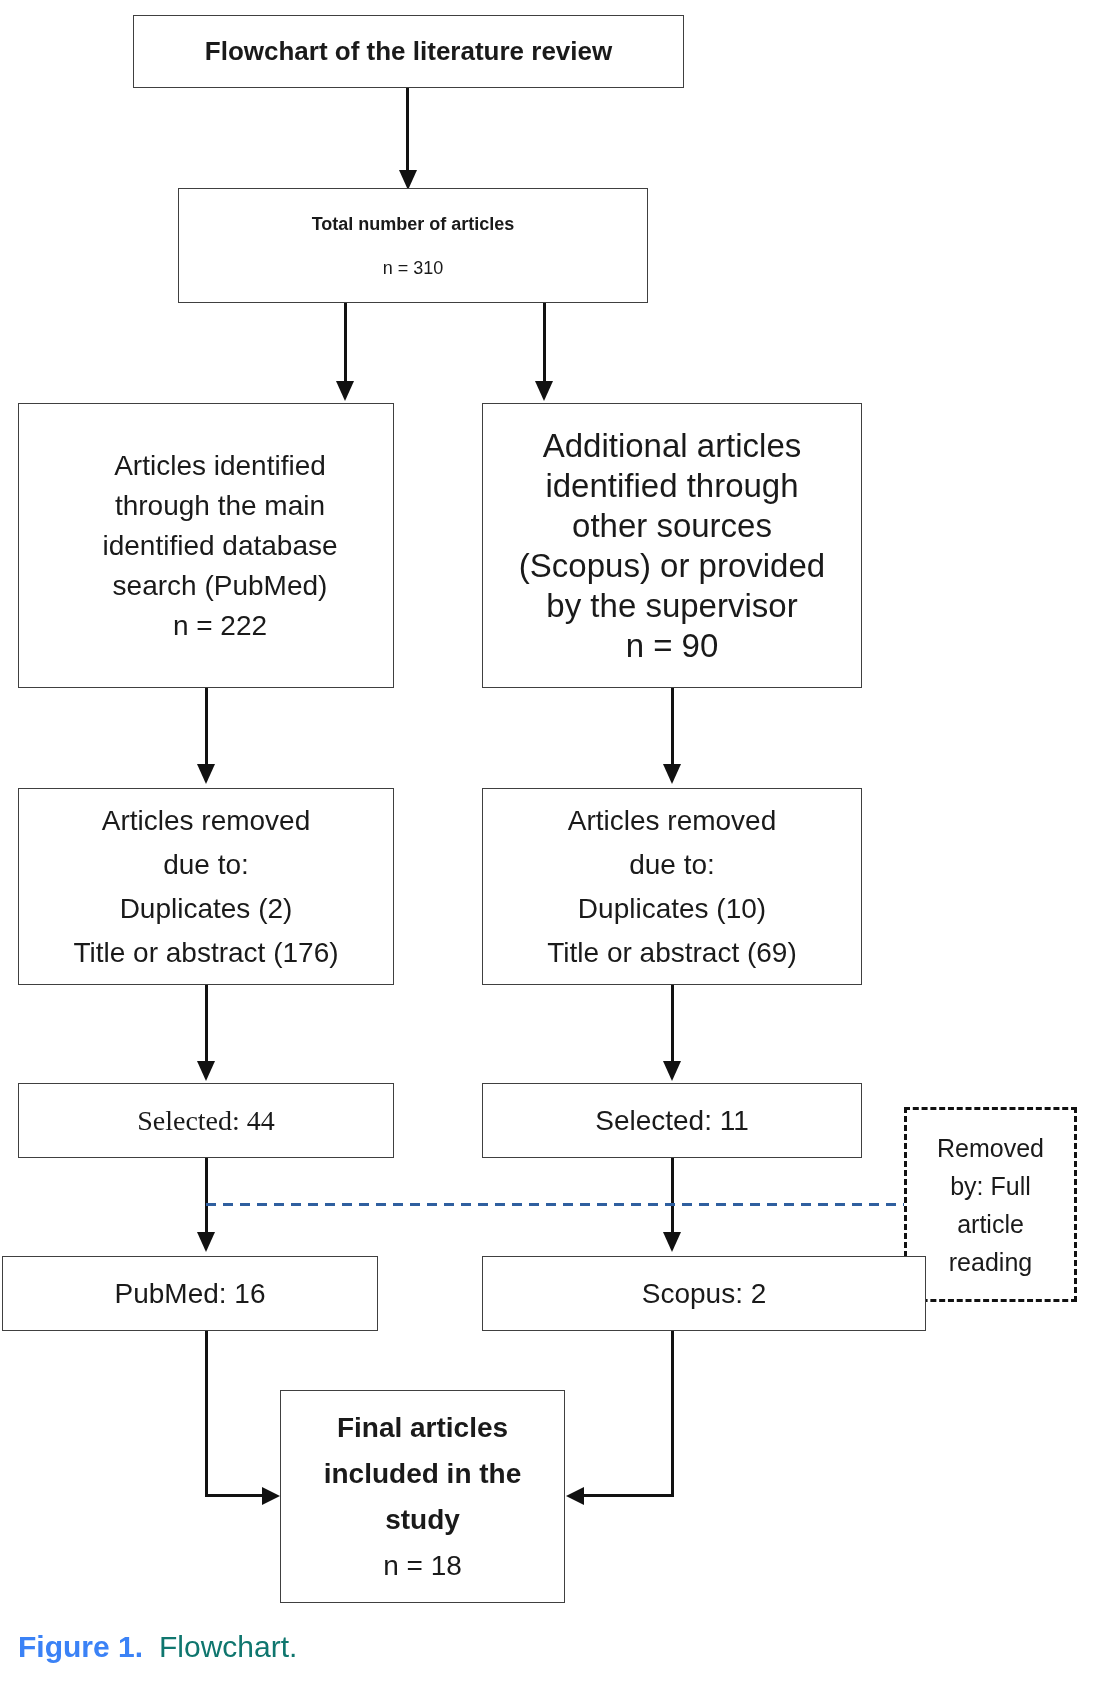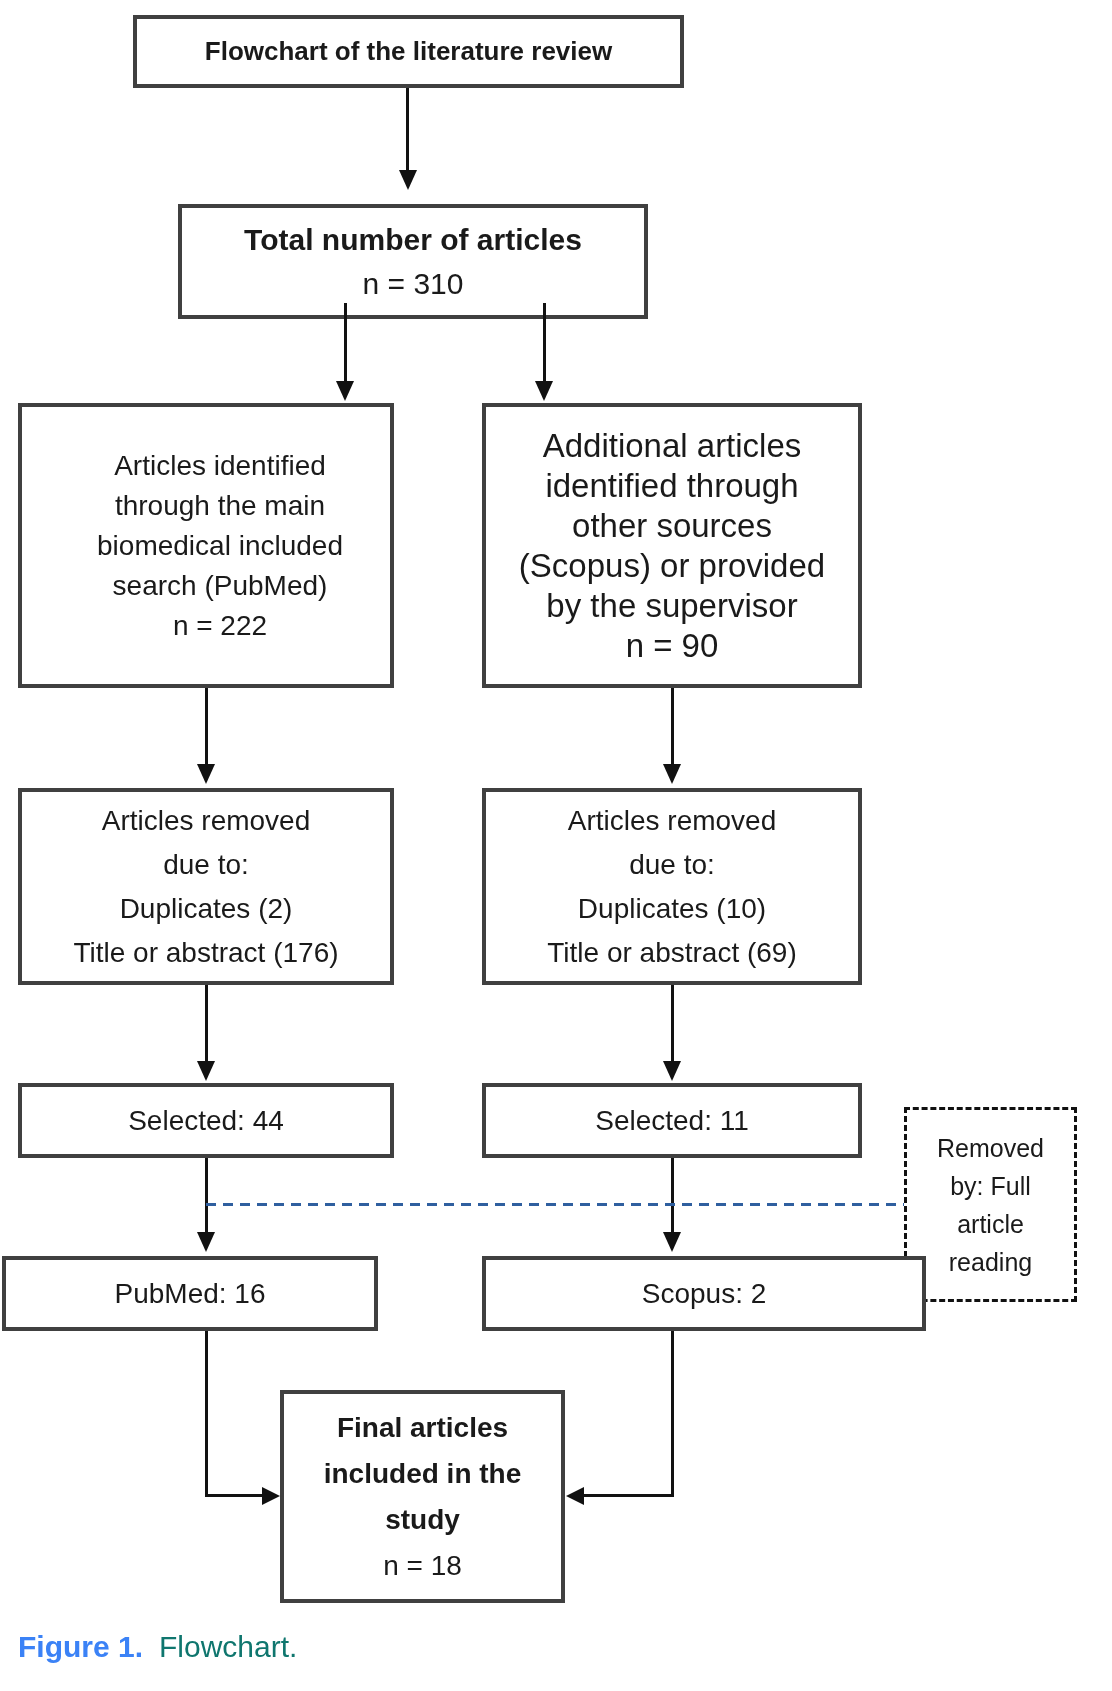--- a/index.html
+++ b/index.html
@@ -8,38 +8,38 @@
     position:relative;
     width:1112px;height:1691px;
     background:#ffffff;
     font-family:"Liberation Sans","DejaVu Sans",sans-serif;
     color:#1a1a1a;
     overflow:hidden;
   }
   .box{
     position:absolute;
     background:#ffffff;
-    border:4px solid #404040;
+    border:1px solid #404040;
     display:flex;flex-direction:column;
     align-items:center;justify-content:center;
     text-align:center;
   }
   .box .line{width:100%;}
   .bold{font-weight:bold;}
   
   .title-box{left:133px;top:15px;width:551px;height:73px;font-size:26px;font-weight:bold;}
-  .total-box{left:178px;top:188px;width:470px;height:115px;font-size:30px;line-height:44px;margin-top:16px;}
+  .total-box{left:178px;top:188px;width:470px;height:115px;font-size:18px;line-height:44px;}
   
   .src-left{left:18px;top:403px;width:376px;height:285px;font-size:28px;line-height:40px;padding-left:28px;}
   .src-right{left:482px;top:403px;width:380px;height:285px;font-size:33px;line-height:40px;}
   
   .rem-left{left:18px;top:788px;width:376px;height:197px;font-size:28px;line-height:44px;}
   .rem-right{left:482px;top:788px;width:380px;height:197px;font-size:28px;line-height:44px;}
   
-  .sel-left{left:18px;top:1083px;width:376px;height:75px;font-size:28px;}
+  .sel-left{left:18px;top:1083px;width:376px;height:75px;font-size:28px;font-family:Liberation Serif, serif;}
   .sel-right{left:482px;top:1083px;width:380px;height:75px;font-size:28px;}
   
   .res-left{left:2px;top:1256px;width:376px;height:75px;font-size:28px;}
   .res-right{left:482px;top:1256px;width:444px;height:75px;font-size:28px;}
   
   .note-box{
     left:904px;top:1107px;width:173px;height:195px;
     border:3px dashed #111111;font-size:25px;line-height:38px;
   }
   
@@ -83,21 +83,21 @@
   </div>
 
   <div class="stem-v" style="left:344px;top:303px;height:80px;"></div>
   <div class="head-down" style="left:336px;top:381px;"></div>
   <div class="stem-v" style="left:543px;top:303px;height:80px;"></div>
   <div class="head-down" style="left:535px;top:381px;"></div>
 
   <div class="box src-left">
     <div class="line">Articles identified</div>
     <div class="line">through the main</div>
-    <div class="line">biomedical included</div>
+    <div class="line">identified database</div>
     <div class="line">search (PubMed)</div>
     <div class="line">n = 222</div>
   </div>
   <div class="box src-right">
     <div class="line">Additional articles</div>
     <div class="line">identified through</div>
     <div class="line">other sources</div>
     <div class="line">(Scopus) or provided</div>
     <div class="line">by the supervisor</div>
     <div class="line">n = 90</div>

